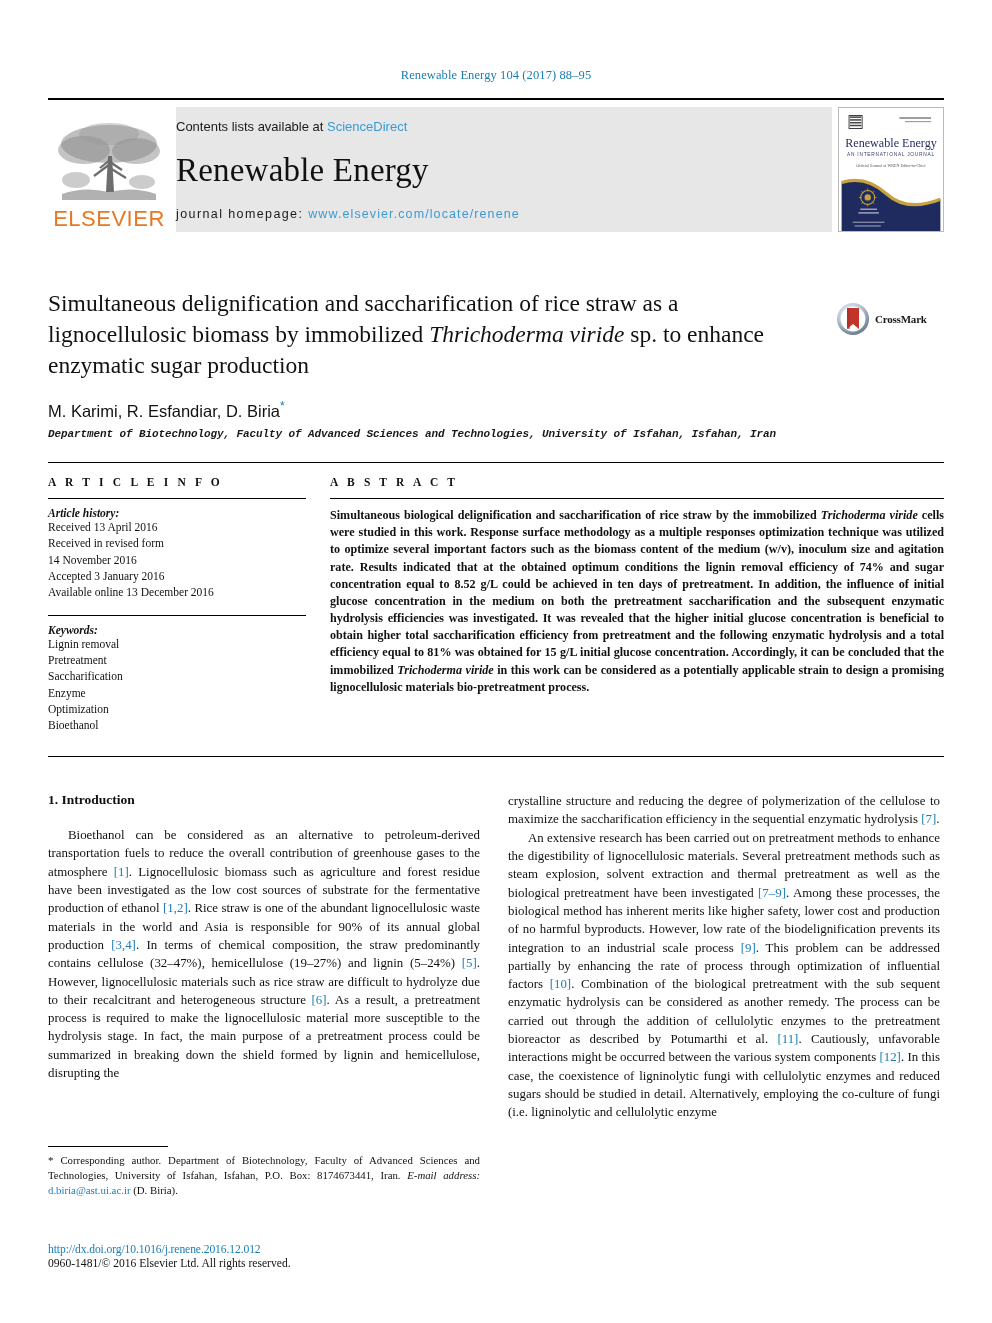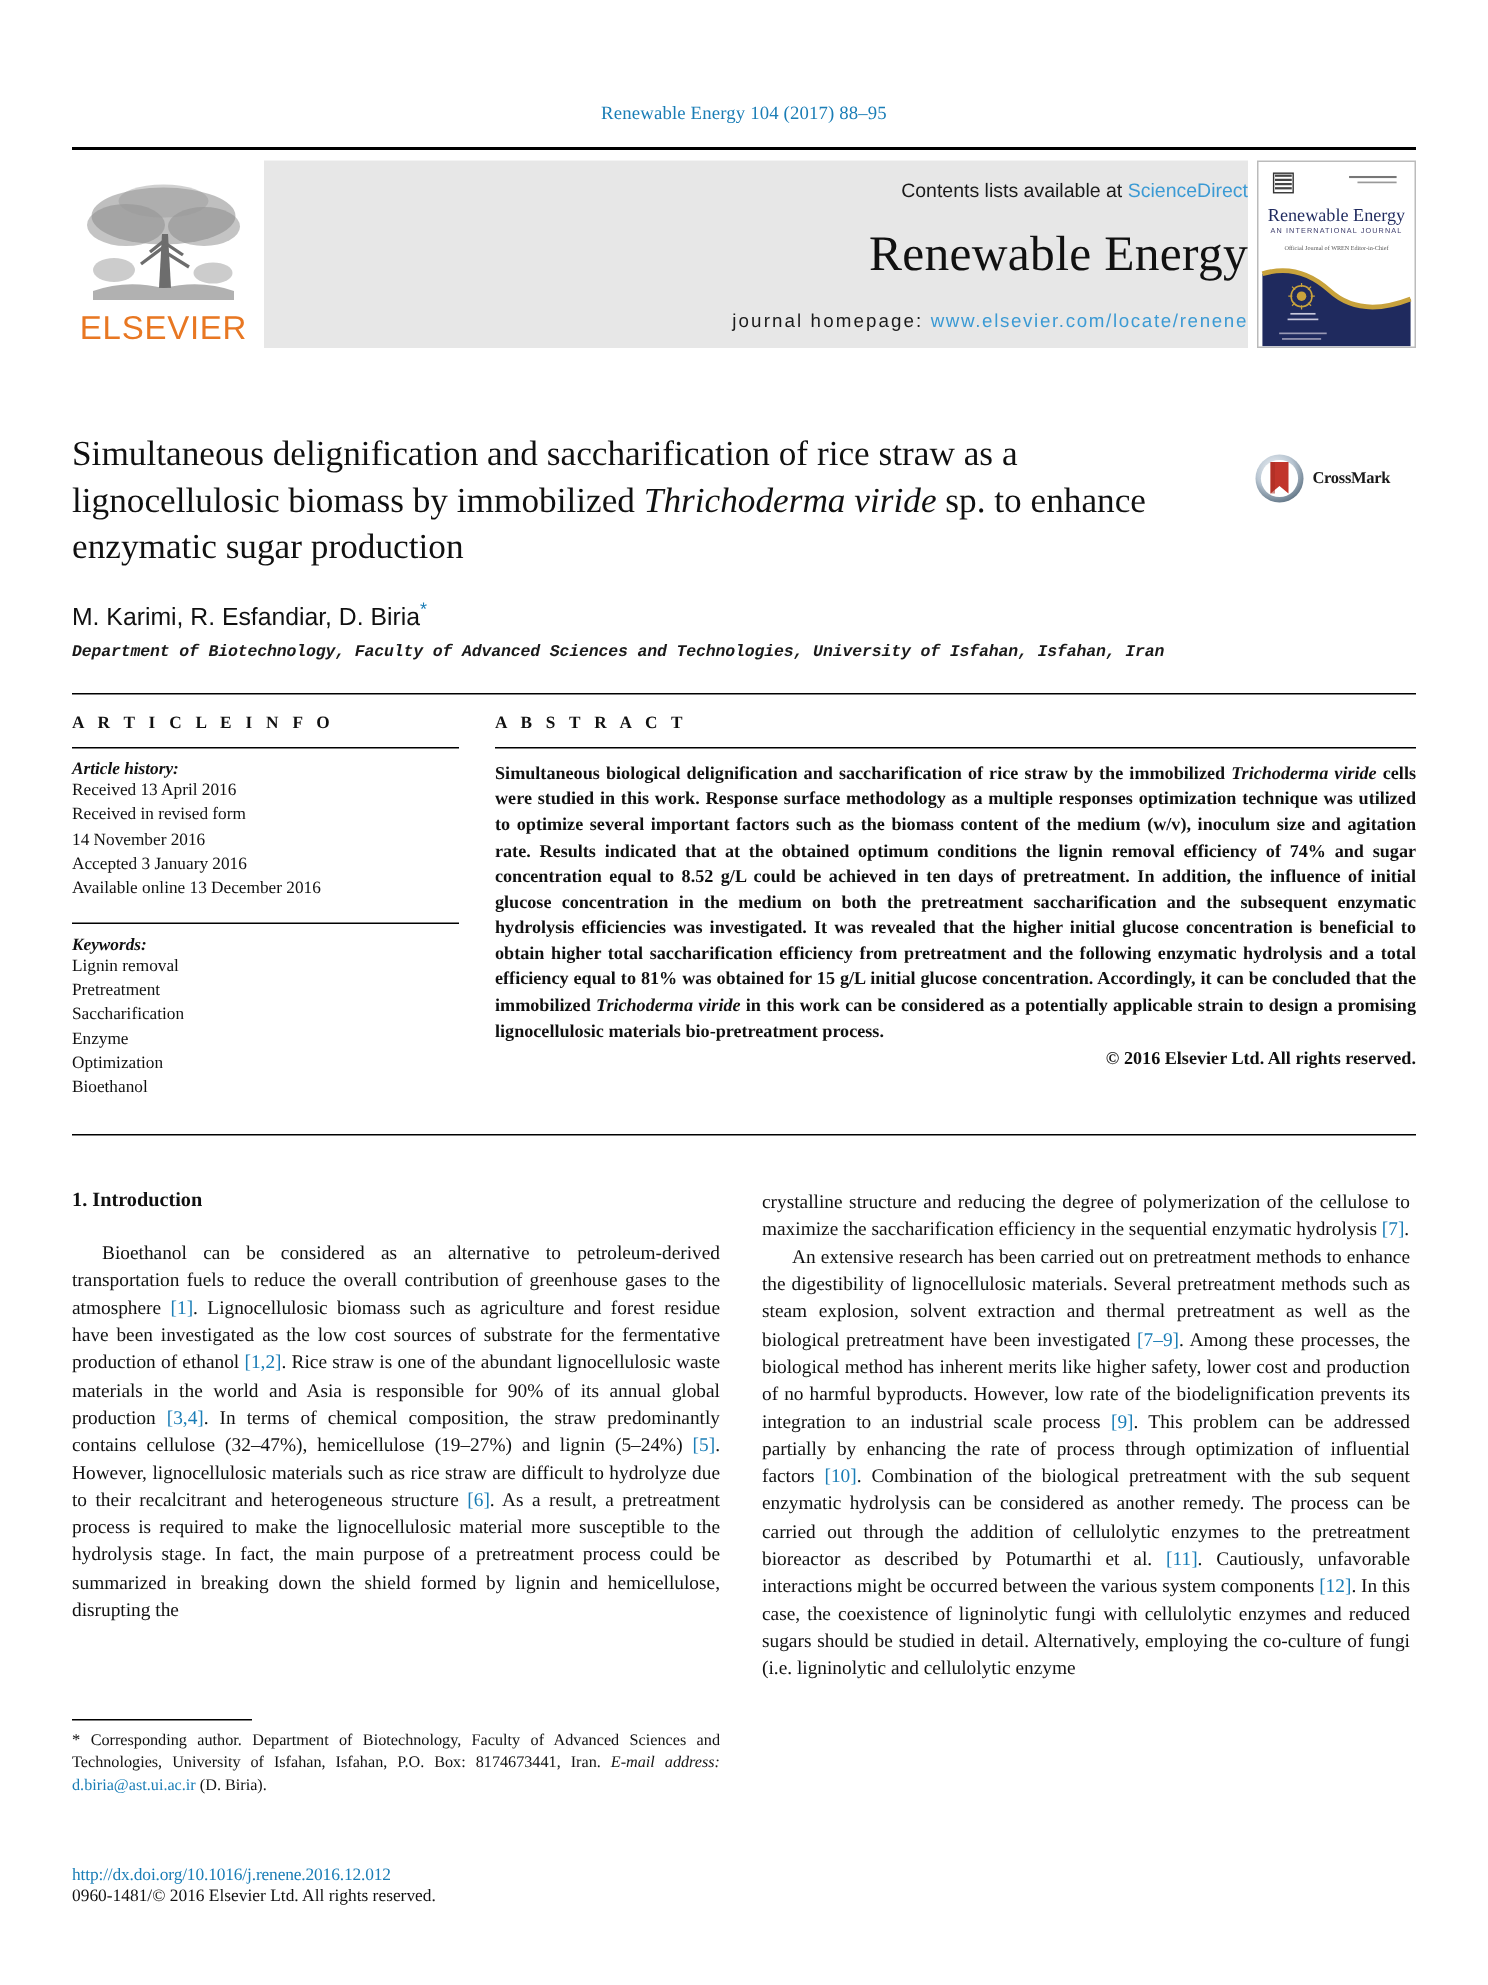--- a/index.html
+++ b/index.html
@@ -71,21 +71,21 @@
     margin-top: 2px;
   }
   .masthead-center {
     flex: 1 1 auto;
     background: #e7e7e7;
     margin-left: 6px;
     margin-right: 6px;
     display: flex;
     flex-direction: column;
     justify-content: space-between;
-    align-items: flex-end;
+    align-items: flex-start;
     padding: 12px 0 11px 0;
     box-sizing: border-box;
   }
   .contents-line {
     font-family: "Liberation Sans", sans-serif;
     font-size: 13px;
     color: #1a1a1a;
   }
   .contents-line .sd {
     color: #3b9ad4;
@@ -435,21 +435,20 @@
       <div class="info-line">Saccharification</div>
       <div class="info-line">Enzyme</div>
       <div class="info-line">Optimization</div>
       <div class="info-line">Bioethanol</div>
     </div>
 
     <div class="col-abstract">
       <div class="sec-head">A B S T R A C T</div>
       <div class="rule"></div>
       <div class="abstract-text"><span>Simultaneous biological delignification and saccharification of rice straw by the immobilized </span><span class="ital">Trichoderma viride</span><span> cells were studied in this work. Response surface methodology as a multiple responses optimization technique was utilized to optimize several important factors such as the biomass content of the medium (w/v), inoculum size and agitation rate. Results indicated that at the obtained optimum conditions the lignin removal efficiency of 74% and sugar concentration equal to 8.52 g/L could be achieved in ten days of pretreatment. In addition, the influence of initial glucose concentration in the medium on both the pretreatment saccharification and the subsequent enzymatic hydrolysis efficiencies was investigated. It was revealed that the higher initial glucose concentration is beneficial to obtain higher total saccharification efficiency from pretreatment and the following enzymatic hydrolysis and a total efficiency equal to 81% was obtained for 15 g/L initial glucose concentration. Accordingly, it can be concluded that the immobilized </span><span class="ital">Trichoderma viride</span><span> in this work can be considered as a potentially applicable strain to design a promising lignocellulosic materials bio-pretreatment process.</span></div>
-      <div class="copyright">© 2016 Elsevier Ltd. All rights reserved.</div>
     </div>
   </div>
 
   <div class="body-rule"></div>
 
   <div class="body-cols">
 
     <div class="bcol">
       <div class="section-number">1. Introduction</div>
       <p class="para"><span>Bioethanol can be considered as an alternative to petroleum-derived transportation fuels to reduce the overall contribution of greenhouse gases to the atmosphere </span><span class="ref">[1]</span><span>. Lignocellulosic biomass such as agriculture and forest residue have been investigated as the low cost sources of substrate for the fermentative production of ethanol </span><span class="ref">[1,2]</span><span>. Rice straw is one of the abundant lignocellulosic waste materials in the world and Asia is responsible for 90% of its annual global production </span><span class="ref">[3,4]</span><span>. In terms of chemical composition, the straw predominantly contains cellulose (32–47%), hemicellulose (19–27%) and lignin (5–24%) </span><span class="ref">[5]</span><span>. However, lignocellulosic materials such as rice straw are difficult to hydrolyze due to their recalcitrant and heterogeneous structure </span><span class="ref">[6]</span><span>. As a result, a pretreatment process is required to make the lignocellulosic material more susceptible to the hydrolysis stage. In fact, the main purpose of a pretreatment process could be summarized in breaking down the shield formed by lignin and hemicellulose, disrupting the</span></p>

